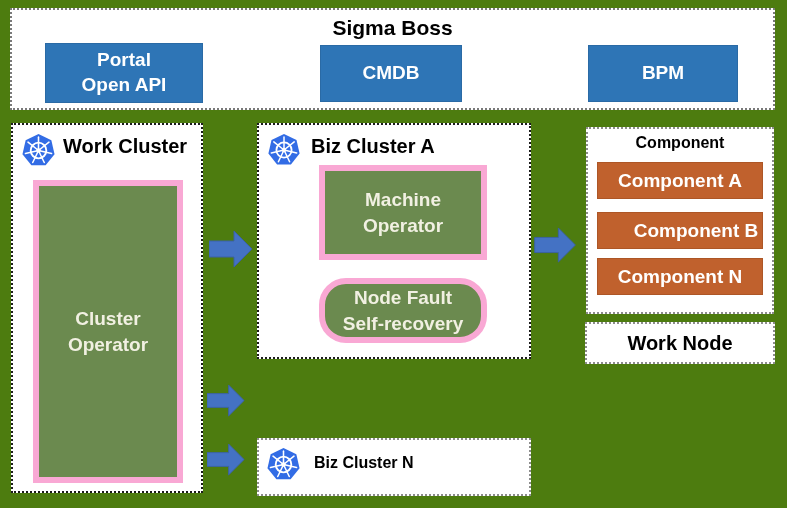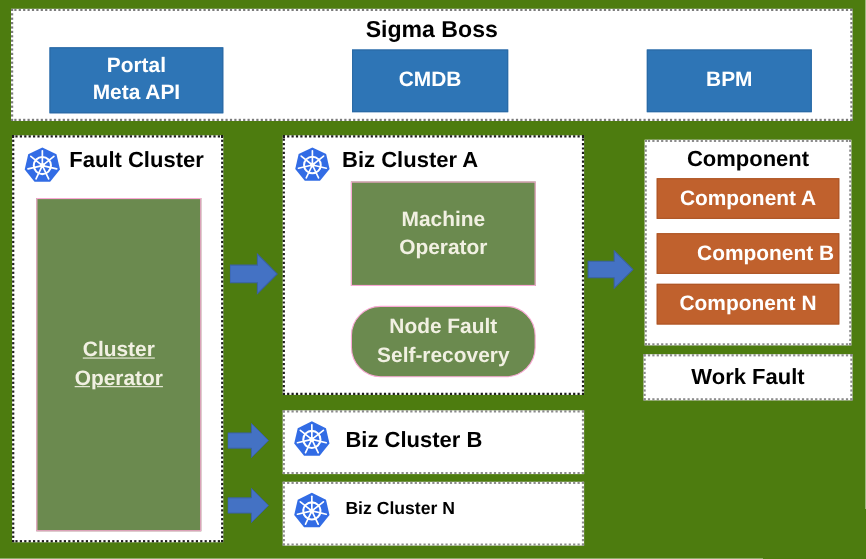--- a/index.html
+++ b/index.html
@@ -37,21 +37,21 @@
     display: flex;
     align-items: center;
     justify-content: center;
     text-align: center;
     white-space: pre-line;
   }
 
   .greenbox {
     position: absolute;
     background: #6B8A4F;
-    border: 1px solid #f9a8d4;
+    border: 6px solid #f9a8d4;
     color: #F1F0E2;
     font-weight: bold;
     font-size: 19px;
     line-height: 1.35;
     display: flex;
     align-items: center;
     justify-content: center;
     text-align: center;
     white-space: pre-line;
   }
@@ -76,42 +76,42 @@
   .center-h { left: 0; right: 0; text-align: center; }
 </style>
 </head>
 <body>
 
 <div class="canvas">
 
   <section class="group dotted-mid" style="left:10px; top:8px; width:765px; height:102px;">
     <div class="group-title center-h" style="top:6px; font-size:21px;">Sigma Boss</div>
     <div class="bluebox" style="left:33px; top:33px; width:158px; height:60px;">Portal
-Meta API</div>
+Open API</div>
     <div class="bluebox" style="left:308px; top:35px; width:142px; height:57px;">CMDB</div>
     <div class="bluebox" style="left:576px; top:35px; width:150px; height:57px;">BPM</div>
   </section>
 
   <section class="group dotted-dark" style="left:11px; top:123px; width:192px; height:370px;">
     <svg class="k8s-icon" style="left:7px; top:7px;" width="37" height="37" viewBox="0 0 36 36">
       <polygon points="18,2 30.5,8 33.6,21.6 24.9,32.4 11.1,32.4 2.4,21.6 5.5,8" fill="#326CE5"></polygon>
       <circle cx="18" cy="18" r="7.6" fill="none" stroke="#fff" stroke-width="1.8"></circle>
       <g stroke="#fff" stroke-width="1.5" stroke-linecap="round">
         <line x1="18" y1="18" x2="18" y2="5"></line>
           <line x1="18" y1="18" x2="28.2" y2="9.9"></line>
         <line x1="18" y1="18" x2="30.7" y2="20.9"></line>
           <line x1="18" y1="18" x2="23.6" y2="29.7"></line>
         <line x1="18" y1="18" x2="12.4" y2="29.7"></line>
           <line x1="18" y1="18" x2="5.3" y2="20.9"></line>
         <line x1="18" y1="18" x2="7.8" y2="9.9"></line>
       </g>
       <circle cx="18" cy="18" r="2.2" fill="#fff"></circle>
     </svg>
-    <div class="group-title" style="left:50px; top:10px; font-size:20px;">Fault Cluster</div>
-    <div class="greenbox" style="left:20px; top:55px; width:150px; height:303px;text-decoration:underline;">Cluster
+    <div class="group-title" style="left:50px; top:10px; font-size:20px;">Work Cluster</div>
+    <div class="greenbox" style="left:20px; top:55px; width:150px; height:303px;">Cluster
 Operator</div>
   </section>
 
   <section class="group dotted-dark" style="left:257px; top:123px; width:274px; height:236px;">
     <svg class="k8s-icon" style="left:7px; top:7px;" width="36" height="36" viewBox="0 0 36 36">
       <polygon points="18,2 30.5,8 33.6,21.6 24.9,32.4 11.1,32.4 2.4,21.6 5.5,8" fill="#326CE5"></polygon>
       <circle cx="18" cy="18" r="7.6" fill="none" stroke="#fff" stroke-width="1.8"></circle>
       <g stroke="#fff" stroke-width="1.5" stroke-linecap="round">
         <line x1="18" y1="18" x2="18" y2="5"></line>
           <line x1="18" y1="18" x2="28.2" y2="9.9"></line>
@@ -123,65 +123,48 @@
       </g>
       <circle cx="18" cy="18" r="2.2" fill="#fff"></circle>
     </svg>
     <div class="group-title" style="left:52px; top:10px; font-size:20px;">Biz Cluster A</div>
     <div class="greenbox" style="left:60px; top:40px; width:168px; height:95px;">Machine
 Operator</div>
     <div class="greenbox" style="left:60px; top:153px; width:168px; height:65px;border-radius:27px;">Node Fault
 Self-recovery</div>
   </section>
 
-  <section class="group dotted-gray" style="left:257px; top:373px; width:274px; height:58px;">
-    <svg class="k8s-icon" style="left:6px; top:6px;" width="37" height="37" viewBox="0 0 36 36">
-      <polygon points="18,2 30.5,8 33.6,21.6 24.9,32.4 11.1,32.4 2.4,21.6 5.5,8" fill="#326CE5"></polygon>
-      <circle cx="18" cy="18" r="7.6" fill="none" stroke="#fff" stroke-width="1.8"></circle>
-      <g stroke="#fff" stroke-width="1.5" stroke-linecap="round">
-        <line x1="18" y1="18" x2="18" y2="5"></line>
-          <line x1="18" y1="18" x2="28.2" y2="9.9"></line>
-        <line x1="18" y1="18" x2="30.7" y2="20.9"></line>
-          <line x1="18" y1="18" x2="23.6" y2="29.7"></line>
-        <line x1="18" y1="18" x2="12.4" y2="29.7"></line>
-          <line x1="18" y1="18" x2="5.3" y2="20.9"></line>
-        <line x1="18" y1="18" x2="7.8" y2="9.9"></line>
-      </g>
-      <circle cx="18" cy="18" r="2.2" fill="#fff"></circle>
-    </svg>
-    <div class="group-title" style="left:55px; top:14px; font-size:20px;">Biz Cluster B</div>
-  </section>
 
   <section class="group dotted-gray" style="left:257px; top:438px; width:274px; height:58px;">
     <svg class="k8s-icon" style="left:6px; top:6px;" width="37" height="37" viewBox="0 0 36 36">
       <polygon points="18,2 30.5,8 33.6,21.6 24.9,32.4 11.1,32.4 2.4,21.6 5.5,8" fill="#326CE5"></polygon>
       <circle cx="18" cy="18" r="7.6" fill="none" stroke="#fff" stroke-width="1.8"></circle>
       <g stroke="#fff" stroke-width="1.5" stroke-linecap="round">
         <line x1="18" y1="18" x2="18" y2="5"></line>
           <line x1="18" y1="18" x2="28.2" y2="9.9"></line>
         <line x1="18" y1="18" x2="30.7" y2="20.9"></line>
           <line x1="18" y1="18" x2="23.6" y2="29.7"></line>
         <line x1="18" y1="18" x2="12.4" y2="29.7"></line>
           <line x1="18" y1="18" x2="5.3" y2="20.9"></line>
         <line x1="18" y1="18" x2="7.8" y2="9.9"></line>
       </g>
       <circle cx="18" cy="18" r="2.2" fill="#fff"></circle>
     </svg>
     <div class="group-title" style="left:55px; top:14px; font-size:16px;">Biz Cluster N</div>
   </section>
 
   <section class="group dotted-gray" style="left:586px; top:127px; width:188px; height:187px;">
-    <div class="group-title center-h" style="top:5px; font-size:20px;">Component</div>
+    <div class="group-title center-h" style="top:5px; font-size:16px;">Component</div>
     <div class="orangebox" style="left:9px; top:33px; width:166px; height:37px;">Component A</div>
     <div class="orangebox" style="left:9px; top:83px; width:166px; height:37px;padding-left:32px;">Component B</div>
     <div class="orangebox" style="left:9px; top:129px; width:166px; height:37px;">Component N</div>
   </section>
 
   <section class="group dotted-gray" style="left:585px; top:322px; width:190px; height:42px; display:flex; align-items:center; justify-content:center;">
-    <div style="font-weight:bold; font-size:20px; color:#000;">Work Fault</div>
+    <div style="font-weight:bold; font-size:20px; color:#000;">Work Node</div>
   </section>
 
   <svg class="arrow" style="left:209px; top:230px;" width="44" height="38" viewBox="0 0 44 38">
     <polygon points="0,11 25,11 25,1 43,19 25,37 25,27 0,27" fill="#4472C4" stroke="#3a61a6" stroke-width="1"></polygon>
   </svg>
   <svg class="arrow" style="left:533px; top:227px;" width="45" height="36" viewBox="0 0 44 38">
     <polygon points="0,11 25,11 25,1 43,19 25,37 25,27 0,27" fill="#4472C4" stroke="#3a61a6" stroke-width="1"></polygon>
   </svg>
   <svg class="arrow" style="left:207px; top:383px;" width="38" height="35" viewBox="0 0 44 38">
     <polygon points="0,11 25,11 25,1 43,19 25,37 25,27 0,27" fill="#4472C4" stroke="#3a61a6" stroke-width="1"></polygon>

